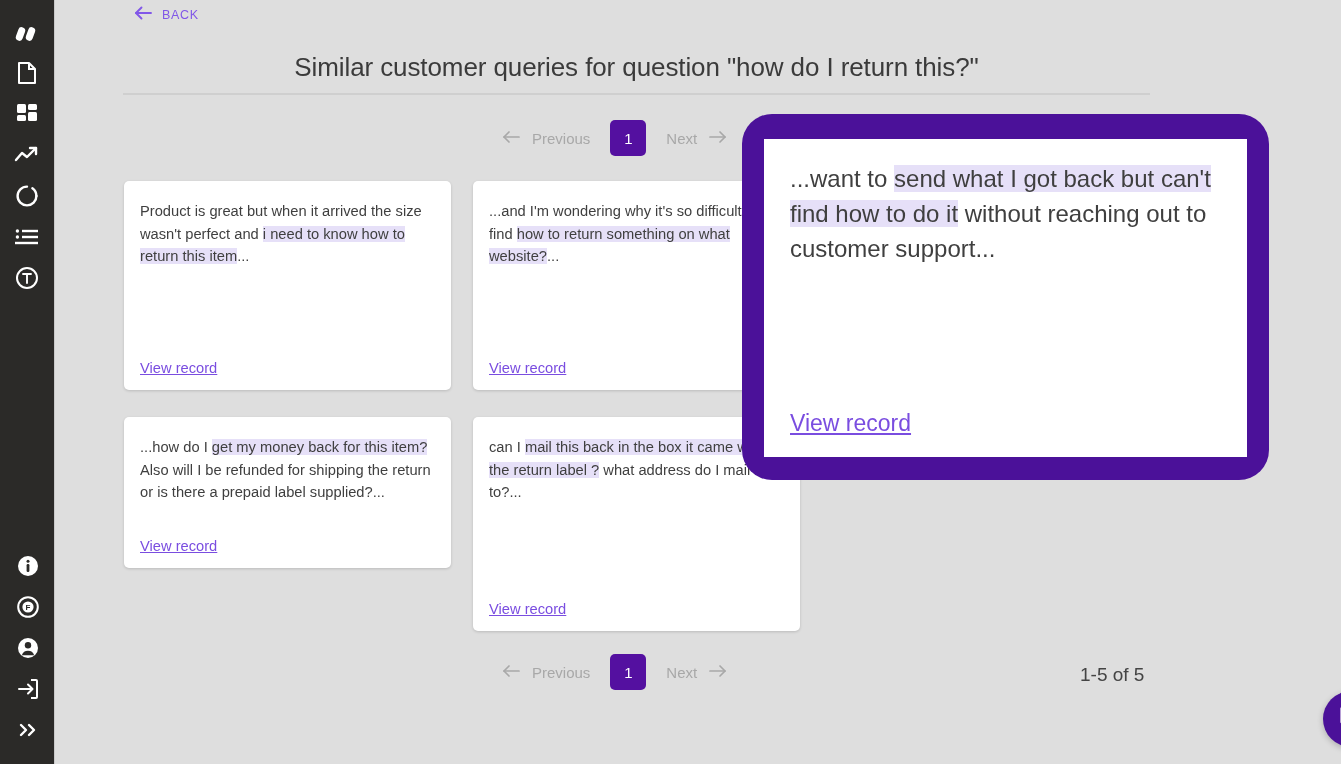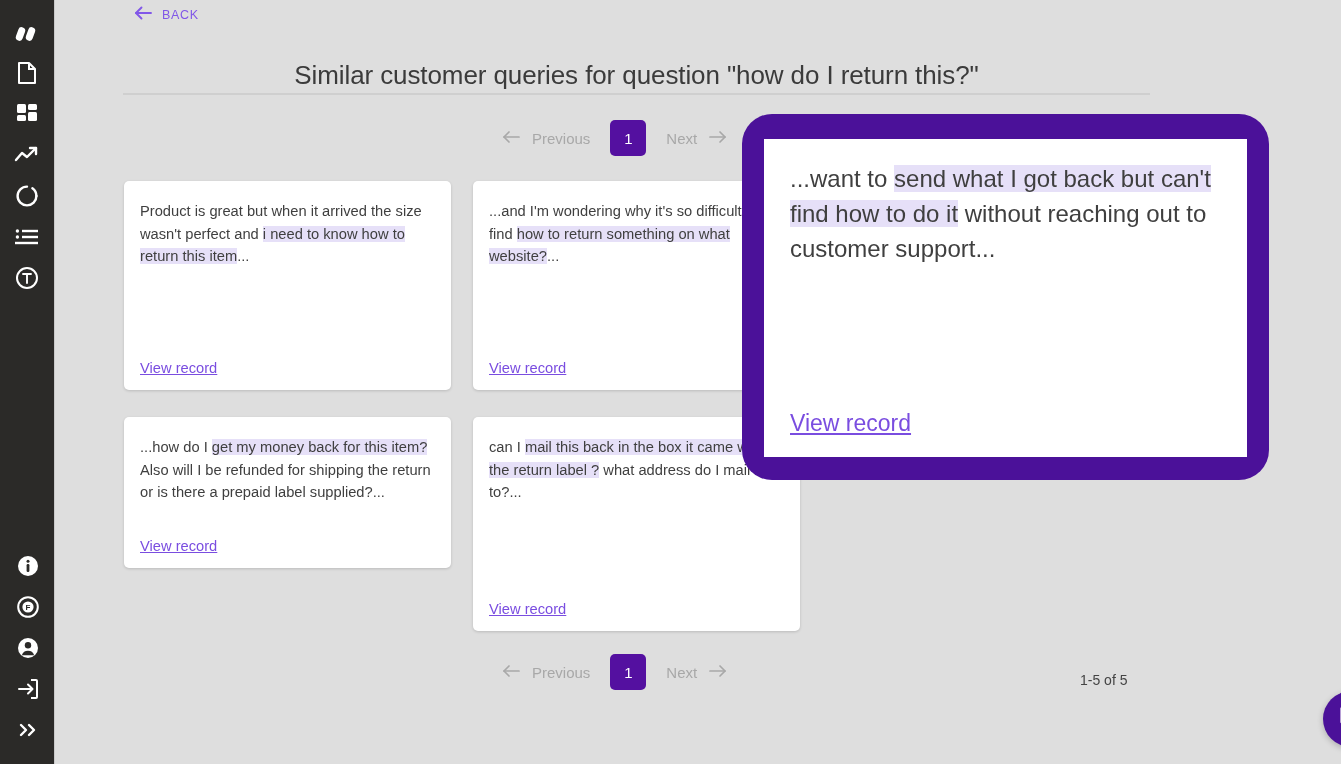--- a/index.html
+++ b/index.html
@@ -31,21 +31,21 @@
 
   
   #main { position: absolute; left: 55px; top: 0; width: 1286px; height: 764px; }
 
   #back-bar { position: absolute; left: 78px; top: 5px; display: flex; align-items: center; gap: 9px; cursor: pointer; }
   #back-bar .back-label {
     color: #8157e8; font-size: 12.5px; letter-spacing: 0.7px; font-weight: 400;
   }
 
   #page-title {
-    position: absolute; left: 68px; top: 60px; width: 1027px;
+    position: absolute; left: 68px; top: 52px; width: 1027px;
     text-align: center;
     font-size: 26px; color: #3b3b3b; font-weight: 400;
     letter-spacing: -0.1px;
   }
   #title-rule {
     position: absolute; left: 68px; top: 93px; width: 1027px; height: 2px;
     background: #cfcfcf;
   }
 
   
@@ -59,21 +59,21 @@
     width: 36px; height: 36px; border-radius: 5px;
     background: #5410a0; color: #ffffff;
     display: flex; align-items: center; justify-content: center;
     font-size: 15px; cursor: pointer; margin: 0 4px;
   }
   #pager-top { left: 435px; top: 120px; }
   #pager-bottom { left: 435px; top: 654px; }
 
   #range-label {
     position: absolute; left: 1025px; top: 664px;
-    font-size: 14px; color: #444; white-space: nowrap; margin-top: 8px;
+    font-size: 19px; color: #444; white-space: nowrap;
   }
 
   
   .card {
     position: absolute;
     background: #ffffff;
     border-radius: 5px;
     box-shadow: 0 1px 3px rgba(0,0,0,0.16);
     padding: 19px 16px 14px 16px;
     display: flex; flex-direction: column; justify-content: space-between;

